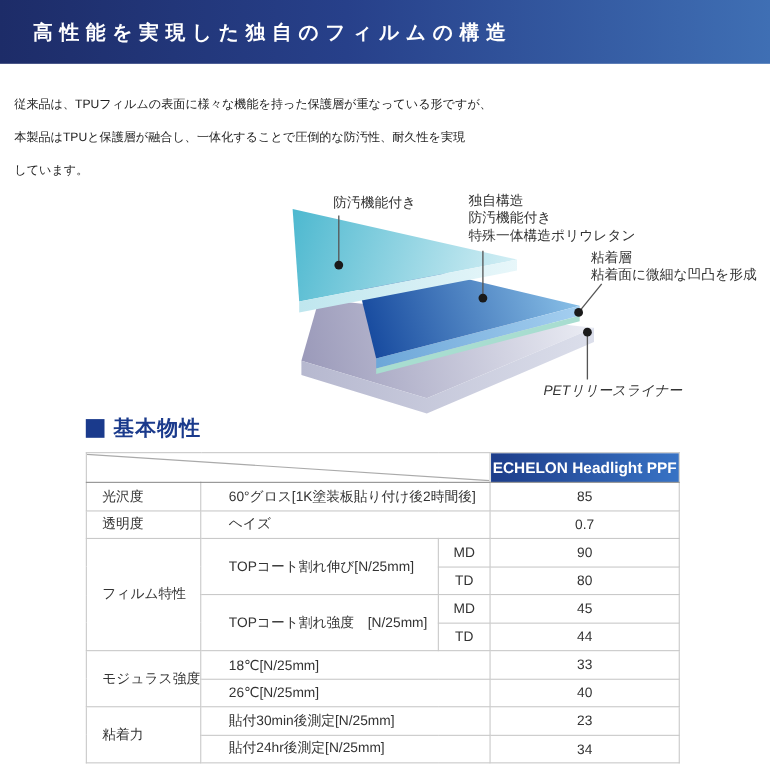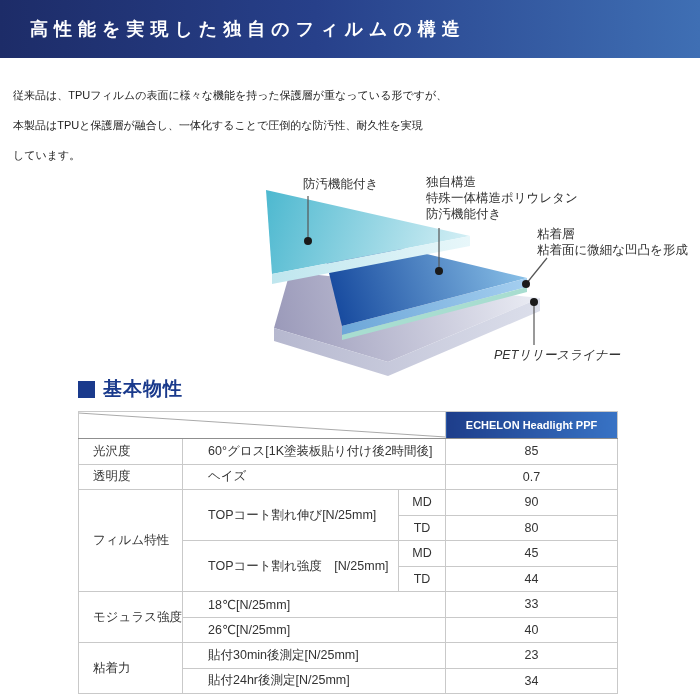--- a/index.html
+++ b/index.html
@@ -39,21 +39,21 @@
   tr.drow { height:25.5px; }
   td.cat  { padding-left:14px; text-align:left; }
   td.desc { padding-left:25px; text-align:left; }
   td.sub  { text-align:center; }
   td.val  { text-align:center; }
   
   table { border:1px solid #8f8f8f; }
   tr.grp td { border-top:1px solid #8f8f8f; }
   td.diag-cell { position:relative; border-bottom:1px solid #8f8f8f; }
   td.blue-head { background:linear-gradient(90deg,#1d3d8a 0%,#3873c5 100%);
-                 color:#fff; font-weight:bold; text-align:center; font-size:11px;
+                 color:#fff; font-weight:bold; text-align:center; font-size:14px;
                  border-bottom:1px solid #8f8f8f; }
   td.diag-cell svg { position:absolute; left:0; top:0; width:100%; height:100%; }
 </style>
 </head>
 <body>
 
 <div id="page">
 
   <div class="banner">
     <div class="banner-title">高性能を実現した独自のフィルムの構造</div>
@@ -120,22 +120,22 @@
         <circle cx="118" cy="71" r="4"></circle>
         <circle cx="249" cy="101" r="4"></circle>
         <circle cx="336" cy="114" r="4"></circle>
         <circle cx="344" cy="132" r="4"></circle>
       </g>
     </svg>
 
     <div class="dlabel" style="left:113px; top:6px;">防汚機能付き</div>
     <div class="dlabel" style="left:236px; top:4px;">
       <div>独自構造</div>
+      <div>防汚機能付き</div>
       <div>特殊一体構造ポリウレタン</div>
-      <div>防汚機能付き</div>
     </div>
     <div class="dlabel" style="left:347px; top:56px;">
       <div>粘着層</div>
       <div>粘着面に微細な凹凸を形成</div>
     </div>
     <div class="dlabel" style="left:304px; top:177px;font-style:italic;">PETリリースライナー</div>
   </div>
 
   <div class="sec-head">
     <span class="sec-square"></span>

